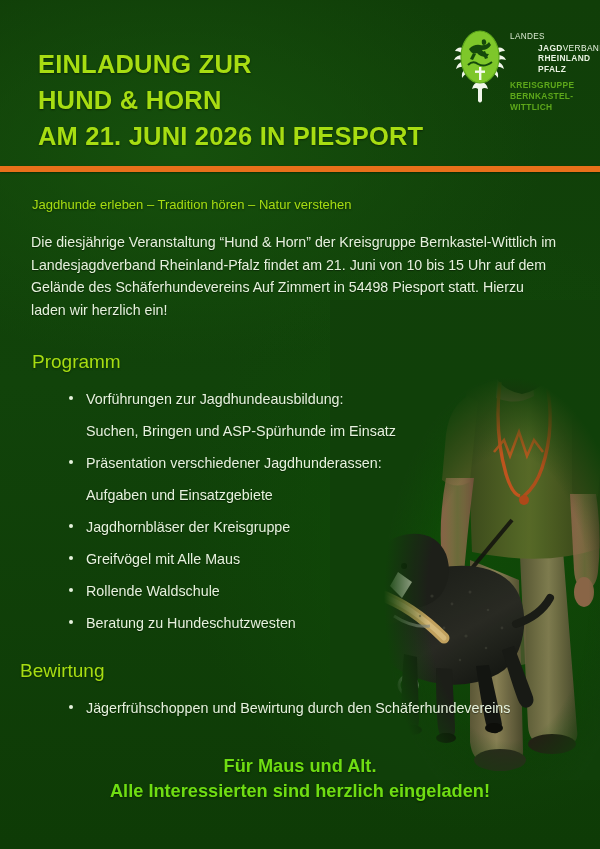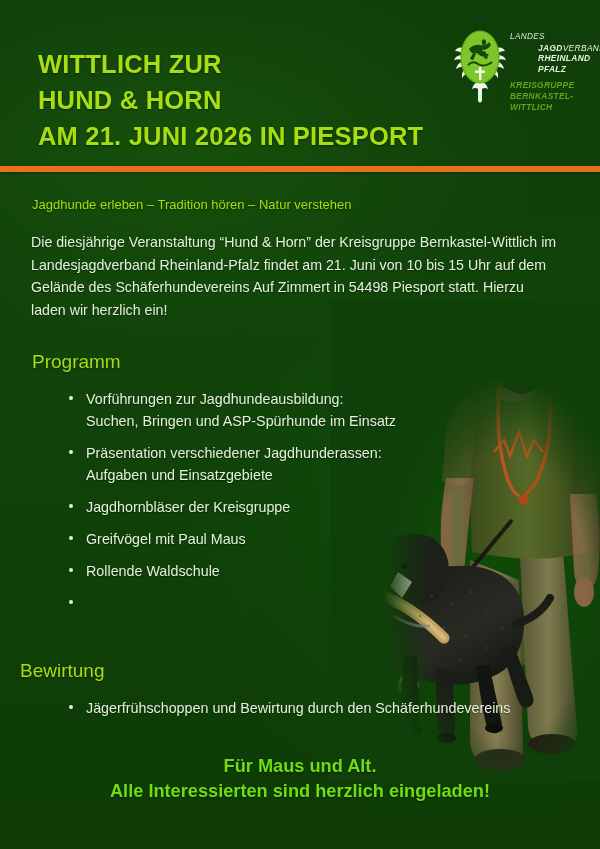--- a/index.html
+++ b/index.html
@@ -57,21 +57,20 @@
     text-shadow: 0 1px 2px rgba(0,0,0,.45);
   }
 
   
   #logo {
     position: absolute;
     left: 452px;
     top: 27px;
     width: 132px;
     height: 98px;
-    font-style: italic;
   }
   #logo-emblem {
     position: absolute;
     left: 0; top: 0;
     width: 56px; height: 76px;
   }
   #logo-text {
     position: absolute;
     left: 58px;
     top: 5px;
@@ -166,20 +165,21 @@
     position: relative;
     padding-left: 20px;
     color: #e6f2dd;
     font-size: 14.3px;
     line-height: 22px;
     margin-bottom: 10px;
     text-shadow: 0 1px 1px rgba(0,0,0,.4);
   }
   .bullets li .sub {
     display: block;
+    margin-top: 10px;
     margin-left: 0;
   }
   .bullets li .dot {
     position: absolute;
     left: 3px;
     top: 8px;
     width: 4px;
     height: 4px;
     border-radius: 50%;
     background: #e6f2dd;
@@ -325,21 +325,21 @@
 
       <path d="M394 616 q18 12 36 10" stroke="#8f8f86" stroke-width="3" fill="none" opacity="0.75"></path>
 
       <rect x="330" y="300" width="270" height="480" fill="url(#photoFade)"></rect>
     </g>
   </svg>
 
   <div id="header">
 
     <div id="title-block">
-      <div class="tline">WITTLICH ZUR</div>
+      <div class="tline">EINLADUNG ZUR</div>
       <div class="tline">HUND &amp; HORN</div>
       <div class="tline">AM 21. JUNI 2026 IN PIESPORT</div>
     </div>
 
     <div id="logo">
       <svg id="logo-emblem" viewBox="0 0 56 76" xmlns="http://www.w3.org/2000/svg">
 
         <g fill="#f0f5ea">
           <path d="M14 22 q-8 -4 -11 2 q6 0 8 4 q-7 0 -9 5 q6 -2 10 1
                    q-7 2 -8 8 q6 -4 10 -1 q-5 4 -4 10 q4 -6 9 -5 l2 -6
@@ -406,28 +406,29 @@
         <span class="dot"></span>
         <span>Präsentation verschiedener Jagdhunderassen:</span>
         <span class="sub">Aufgaben und Einsatzgebiete</span>
       </li>
       <li>
         <span class="dot"></span>
         <span>Jagdhornbläser der Kreisgruppe</span>
       </li>
       <li>
         <span class="dot"></span>
-        <span>Greifvögel mit Paul Maus</span>
+        <span>Greifvögel mit Alle Maus</span>
       </li>
       <li>
         <span class="dot"></span>
         <span>Rollende Waldschule</span>
       </li>
       <li>
         <span class="dot"></span>
+        <span>Beratung zu Hundeschutzwesten</span>
       </li>
     </ul>
 
     <div id="head-bewirtung" class="section-head">Bewirtung</div>
 
     <ul id="list-bewirtung" class="bullets">
       <li>
         <span class="dot"></span>
         <span>Jägerfrühschoppen und Bewirtung durch den Schäferhundevereins</span>
       </li>

